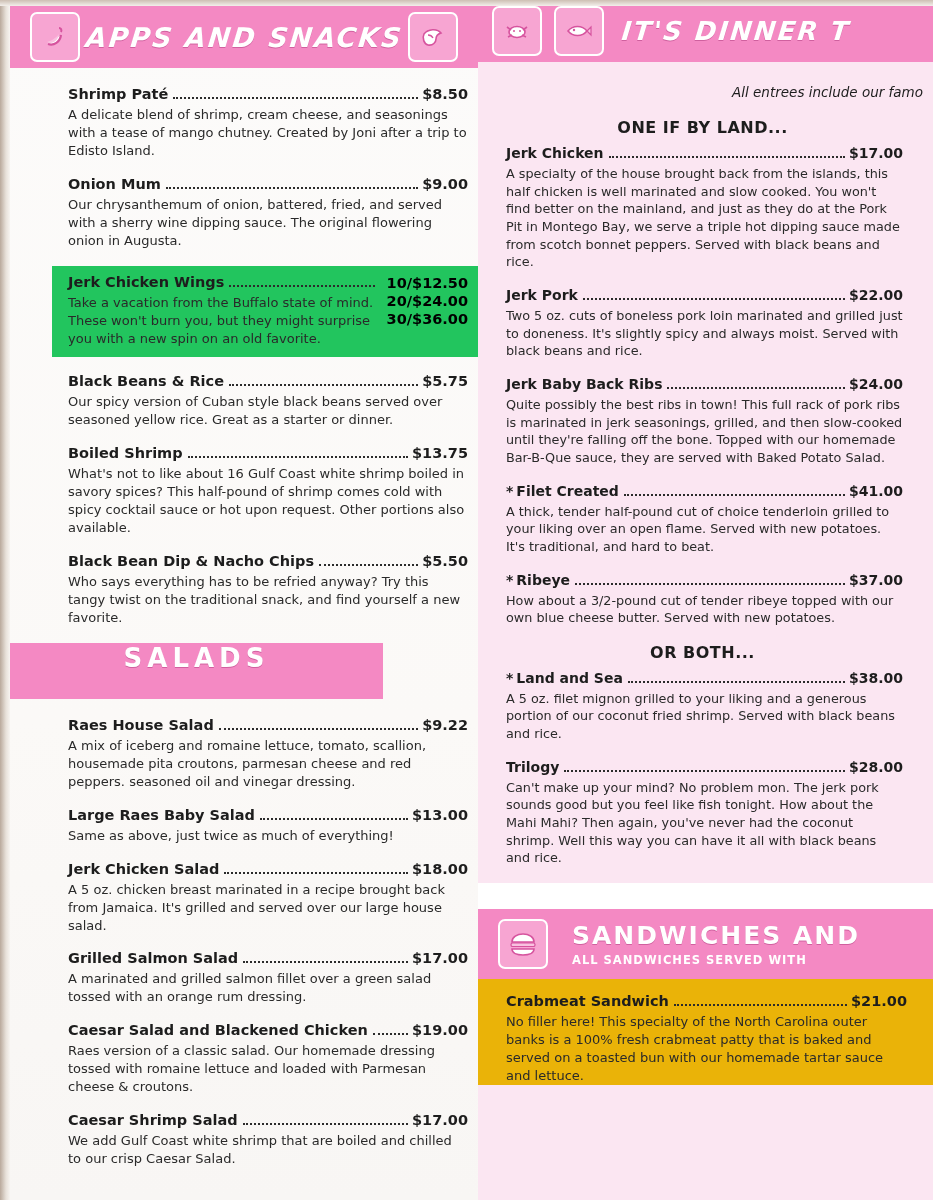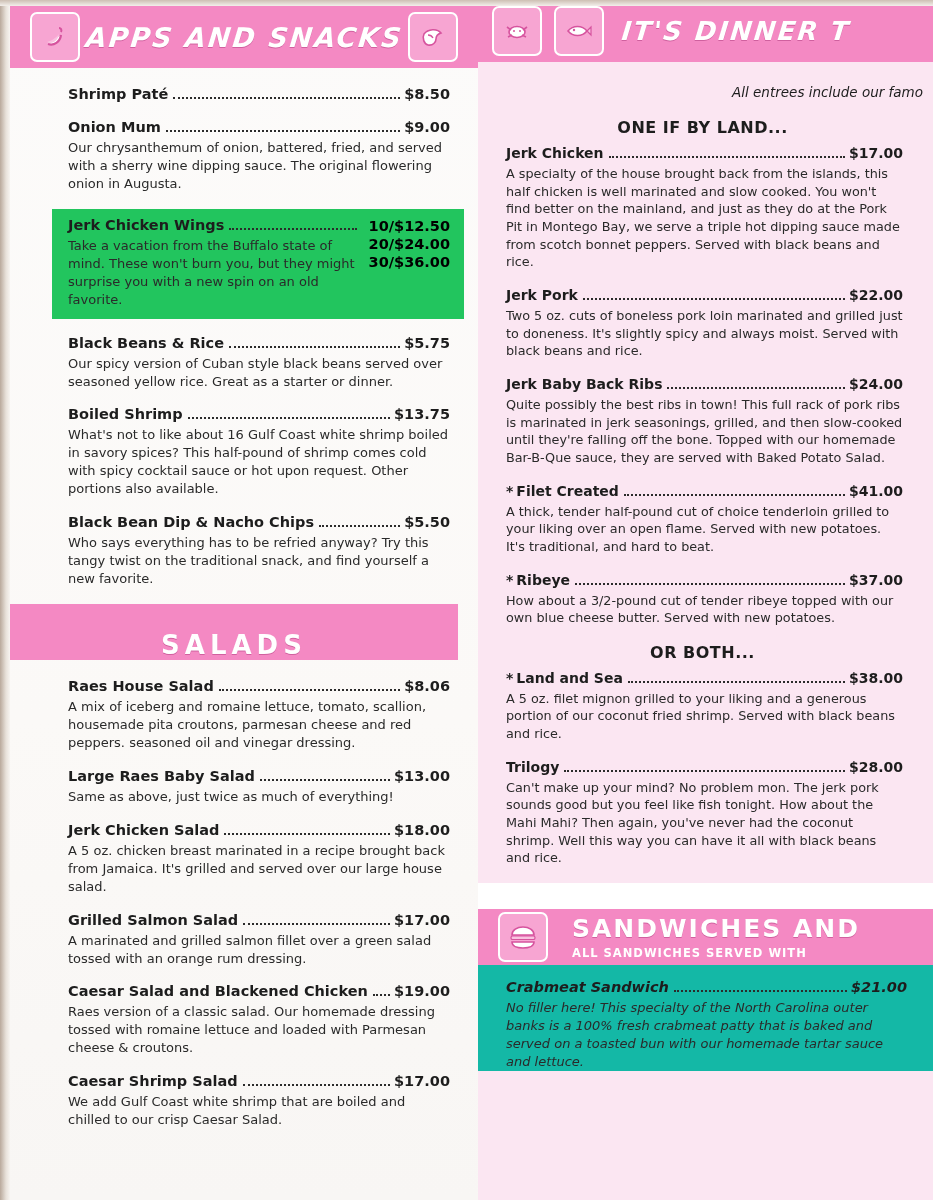--- a/index.html
+++ b/index.html
@@ -87,21 +87,21 @@
     border-radius: 7px;
     display: inline-flex;
     align-items: center;
     justify-content: center;
     background: #f7a5d2;
     margin: 0 6px;
   }
   .icon-box svg { display:block; }
 
   .left-body {
-    padding: 18px 28px 0 58px;
+    padding: 18px 10px 0 58px;
   }
   .item { margin-bottom: 16px; }
   .item-head {
     display: flex;
     align-items: baseline;
     font-size: 14.5px;
     font-weight: bold;
     color: #1d1d1d;
     font-family: "DejaVu Sans", sans-serif;
   }
@@ -134,23 +134,23 @@
   }
   .wing-row {
     display: flex;
     align-items: flex-start;
   }
   .wing-left { flex: 1; }
   .wing-right { padding-left: 8px; }
 
   .salads-banner {
     height: 56px;
-    width: 448px;
-    display: flex;
-    align-items: flex-end;
+    width: 373px;
+    display: flex;
+    align-items: flex-start;
     justify-content: center;
     margin-top: 2px;
   }
   .salads-banner .banner-title {
     font-size: 26px;
     letter-spacing: 5px;
   }
 
   
   .dinner-banner {
@@ -193,21 +193,21 @@
     color: #1d1d1d;
     font-weight: bold;
     margin-right: 3px;
   }
   .white-gap {
     background: #ffffff;
     height: 26px;
     width: 455px;
   }
   .sand-banner {
-    height: 56px;
+    height: 70px;
     width: 455px;
     display: flex;
     align-items: center;
     padding-left: 14px;
     box-sizing: border-box;
   }
   .sand-titles { margin-left: 18px; }
   .sand-titles .banner-title {
     font-size: 25px;
     letter-spacing: 2px;
@@ -216,21 +216,21 @@
   .sand-sub {
     font-size: 11.5px;
     letter-spacing: 1px;
     color: #fff;
     font-weight: bold;
     text-align: left;
     margin-top: 3px;
     white-space: nowrap;
   }
   .sand-body { padding: 14px 26px 0 28px; }
-  .right-lower { background:#14b8a6;font-style:italic; }
+  .right-lower { background:#eab308; }
 </style>
 </head>
 <body>
 
 <div id="menu">
   <div class="paper"></div>
 
   <div class="col-left">
 
     <div class="banner apps-banner">
@@ -251,20 +251,21 @@
     </div>
 
     <div class="left-body">
 
       <div class="item">
         <div class="item-head">
           <span class="item-name">Shrimp Paté</span>
           <span class="dots"></span>
           <span class="price">$8.50</span>
         </div>
+        <div class="item-desc">A delicate blend of shrimp, cream cheese, and seasonings with a tease of mango chutney. Created by Joni after a trip to Edisto Island.</div>
       </div>
 
       <div class="item">
         <div class="item-head">
           <span class="item-name">Onion Mum</span>
           <span class="dots"></span>
           <span class="price">$9.00</span>
         </div>
         <div class="item-desc">Our chrysanthemum of onion, battered, fried, and served with a sherry wine dipping sauce. The original flowering onion in Augusta.</div>
       </div>
@@ -316,21 +317,21 @@
 
     <div class="banner salads-banner">
       <div class="banner-title">SALADS</div>
     </div>
 
     <div class="left-body">
       <div class="item">
         <div class="item-head">
           <span class="item-name">Raes House Salad</span>
           <span class="dots"></span>
-          <span class="price">$8.06</span>
+          <span class="price">$9.22</span>
         </div>
         <div class="item-desc">A mix of iceberg and romaine lettuce, tomato, scallion, housemade pita croutons, parmesan cheese and red peppers. seasoned oil and vinegar dressing.</div>
       </div>
       <div class="item">
         <div class="item-head">
           <span class="item-name">Large Raes Baby Salad</span>
           <span class="dots"></span>
           <span class="price">$13.00</span>
         </div>
         <div class="item-desc">Same as above, just twice as much of everything!</div>

